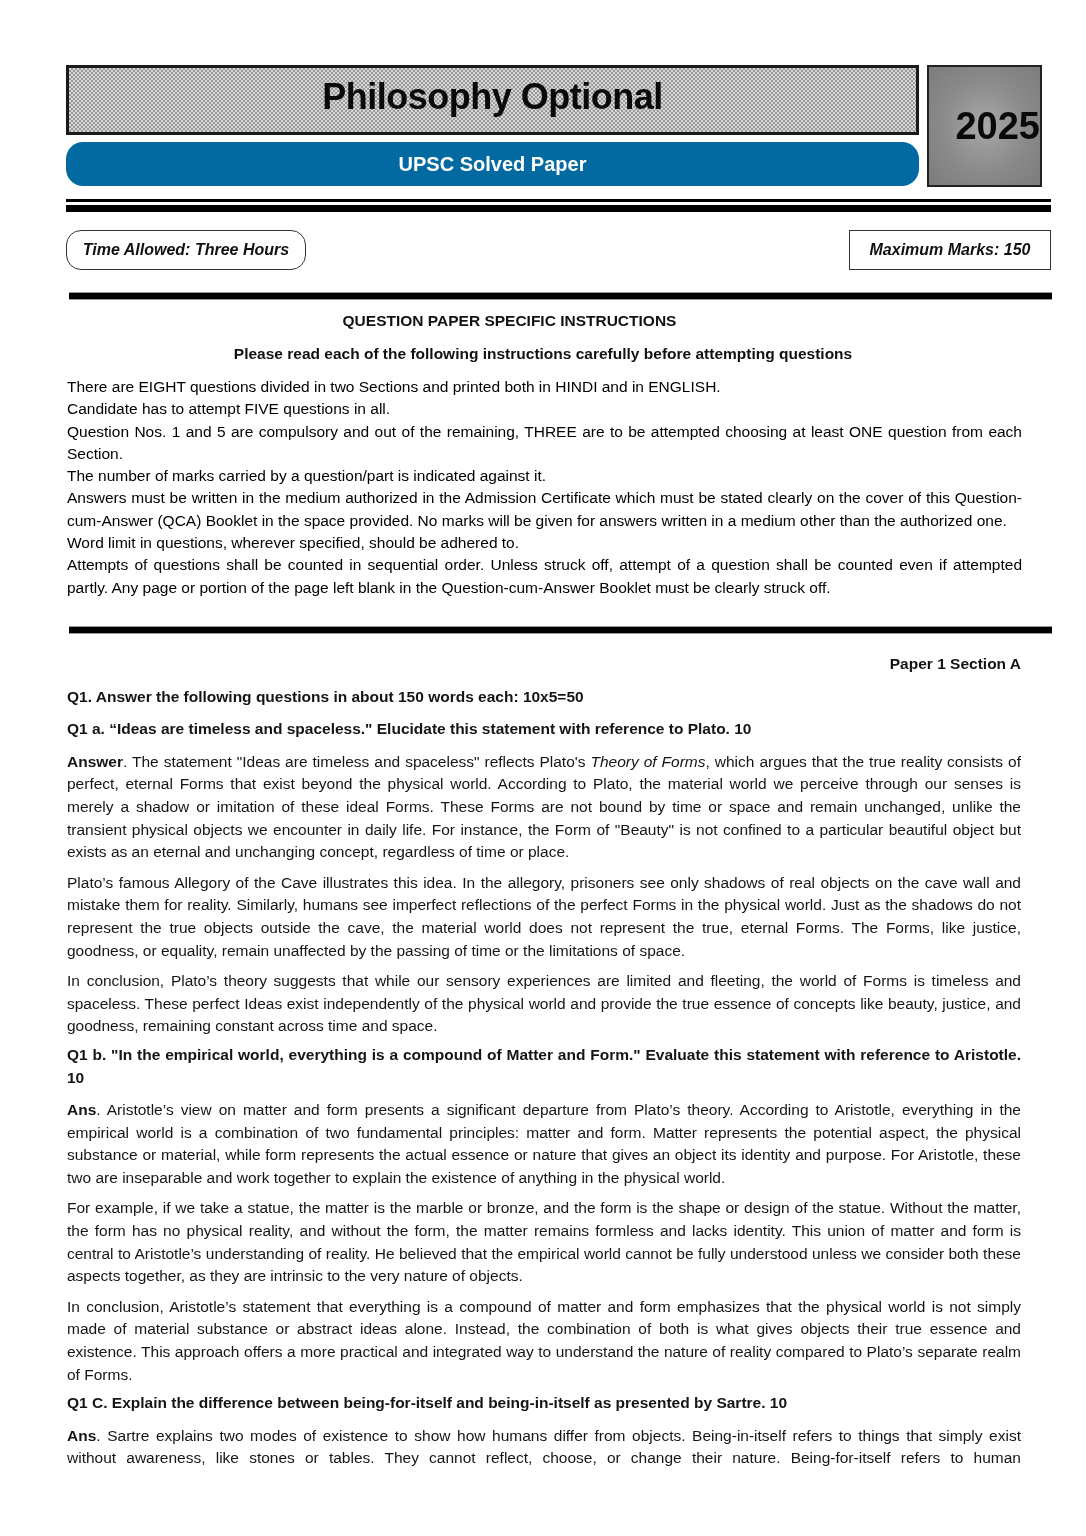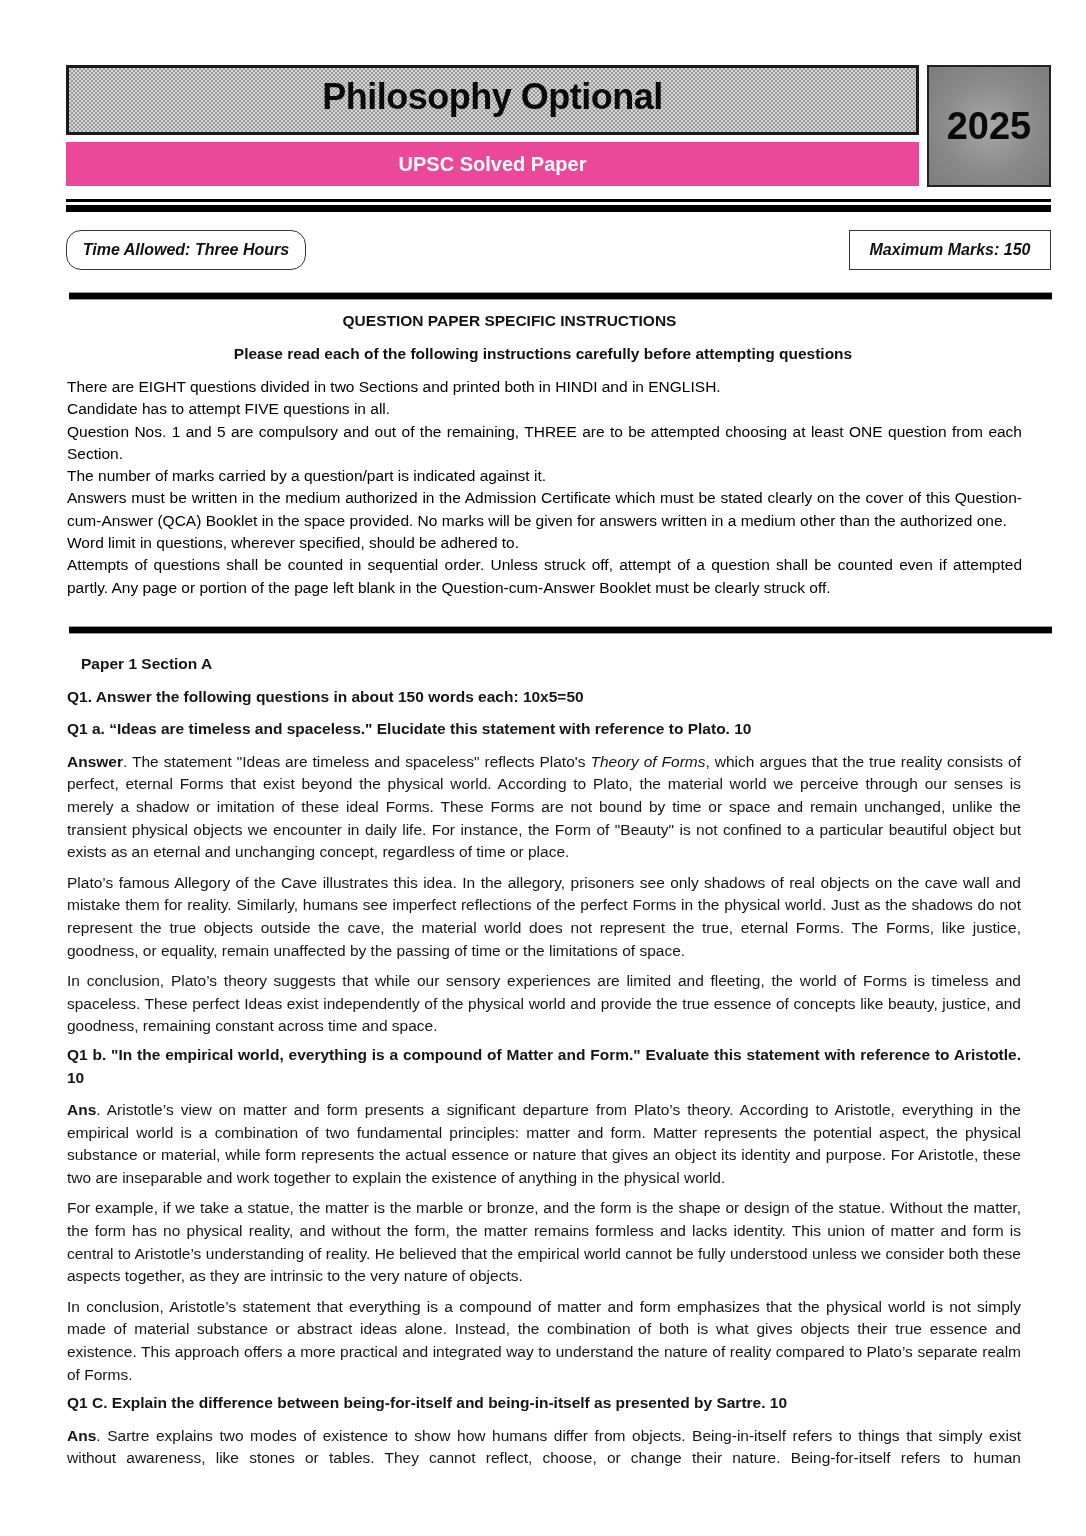--- a/index.html
+++ b/index.html
@@ -25,31 +25,31 @@
     display: flex; align-items: center; justify-content: center; text-align: right;
   }
   .title-text {
     font-family: "Liberation Sans", sans-serif;
     font-weight: bold; font-size: 36px; color: #0a0a0a;
     letter-spacing: -0.5px;
     position: relative; top: -3px;
   }
   .subtitle-bar {
     position: absolute; left: 66px; top: 142px; width: 853px; height: 44px;
-    background: #ec4899;
-    display: flex; align-items: center; justify-content: center;
+    background: #0369a1;
+    display: flex; align-items: center; justify-content: center; border-radius: 17px;
   }
   .subtitle-text {
     color: #ffffff; font-weight: bold; font-size: 20px;
   }
   .year-box {
-    position: absolute; left: 927px; top: 65px; width: 124px; height: 122px;
+    position: absolute; left: 927px; top: 65px; width: 115px; height: 122px;
     border: 2px solid #222222;
     background: radial-gradient(ellipse at center, #a8a8a8 0%, #8a8a8a 55%, #7c7c7c 100%);
-    display: flex; align-items: center; justify-content: center;
+    display: flex; align-items: center; justify-content: flex-end;
   }
   .year-text { font-weight: bold; font-size: 38px; color: #0a0a0a; }
 
   .double-rule { position: absolute; left: 66px; width: 985px; }
   .double-rule .thin { height: 3px; background: #000; }
   .double-rule .gap { height: 3px; background: #fff; }
   .double-rule .thick { height: 7px; background: #000; }
 
   .single-rule {
     position: absolute; left: 69px; width: 983px; height: 6px;
@@ -79,21 +79,21 @@
   }
   .instr-list li { text-align: left; }
   .instr-list li.justify { text-align: justify; text-align-last: left; }
 
   
   .content {
     position: absolute; left: 67px; top: 653px; width: 954px;
     font-size: 15.5px; line-height: 22.6px; color: #151515;
   }
   .section-title {
-    text-align: left; font-weight: bold; font-size: 15.5px;
+    text-align: right; font-weight: bold; font-size: 15.5px;
     margin-bottom: 10px; padding-left: 14px;
   }
   .q-heading { font-weight: bold; margin-bottom: 10px; text-align: justify; text-align-last: left; }
   .para { text-align: justify; text-align-last: left; margin-bottom: 8px; }
   .para .lead { font-weight: bold; }
   .para em { font-style: italic; }
 </style>
 </head>
 <body>
 

